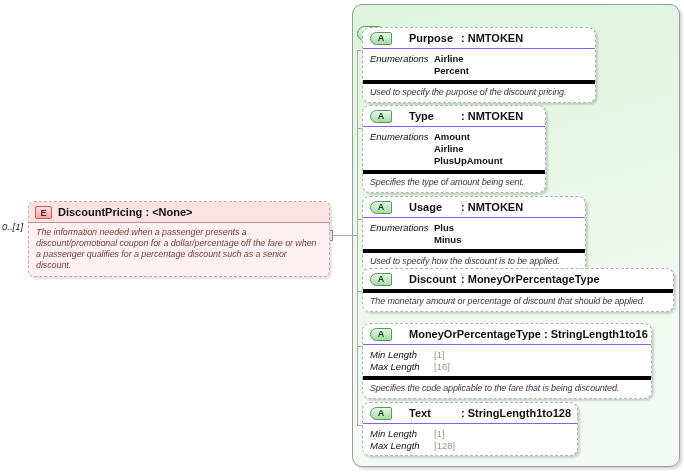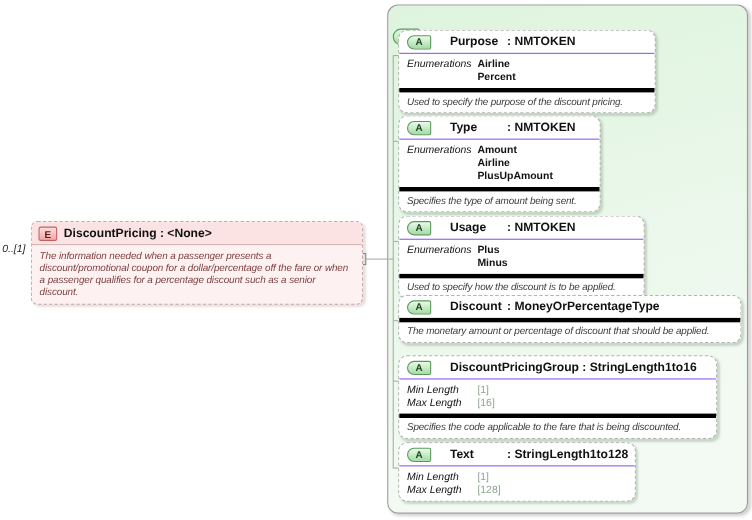--- a/index.html
+++ b/index.html
@@ -170,21 +170,21 @@
   <div class="attr-header">
     <span class="badge badge-a">A</span>
     <span class="attr-title"><span class="attr-name">Discount</span><span>: MoneyOrPercentageType</span></span>
   </div>
   <div class="attr-desc">The monetary amount or percentage of discount that should be applied.</div>
 </div>
 
 <div class="attr-box" style="left:362px;top:323px;width:290px;">
   <div class="attr-header">
     <span class="badge badge-a">A</span>
-    <span class="attr-title"><span class="attr-name">DiscountPricingGroup</span> <span>: StringLength1to16</span></span>
+    <span class="attr-title"><span class="attr-name">MoneyOrPercentageType</span> <span>: StringLength1to16</span></span>
   </div>
   <div class="attr-section">
     <div class="facet-row">
       <span class="facet-label">Min Length</span>
       <span class="facet-value">[1]</span>
     </div>
     <div class="facet-row">
       <span class="facet-label">Max Length</span>
       <span class="facet-value">[16]</span>
     </div>

